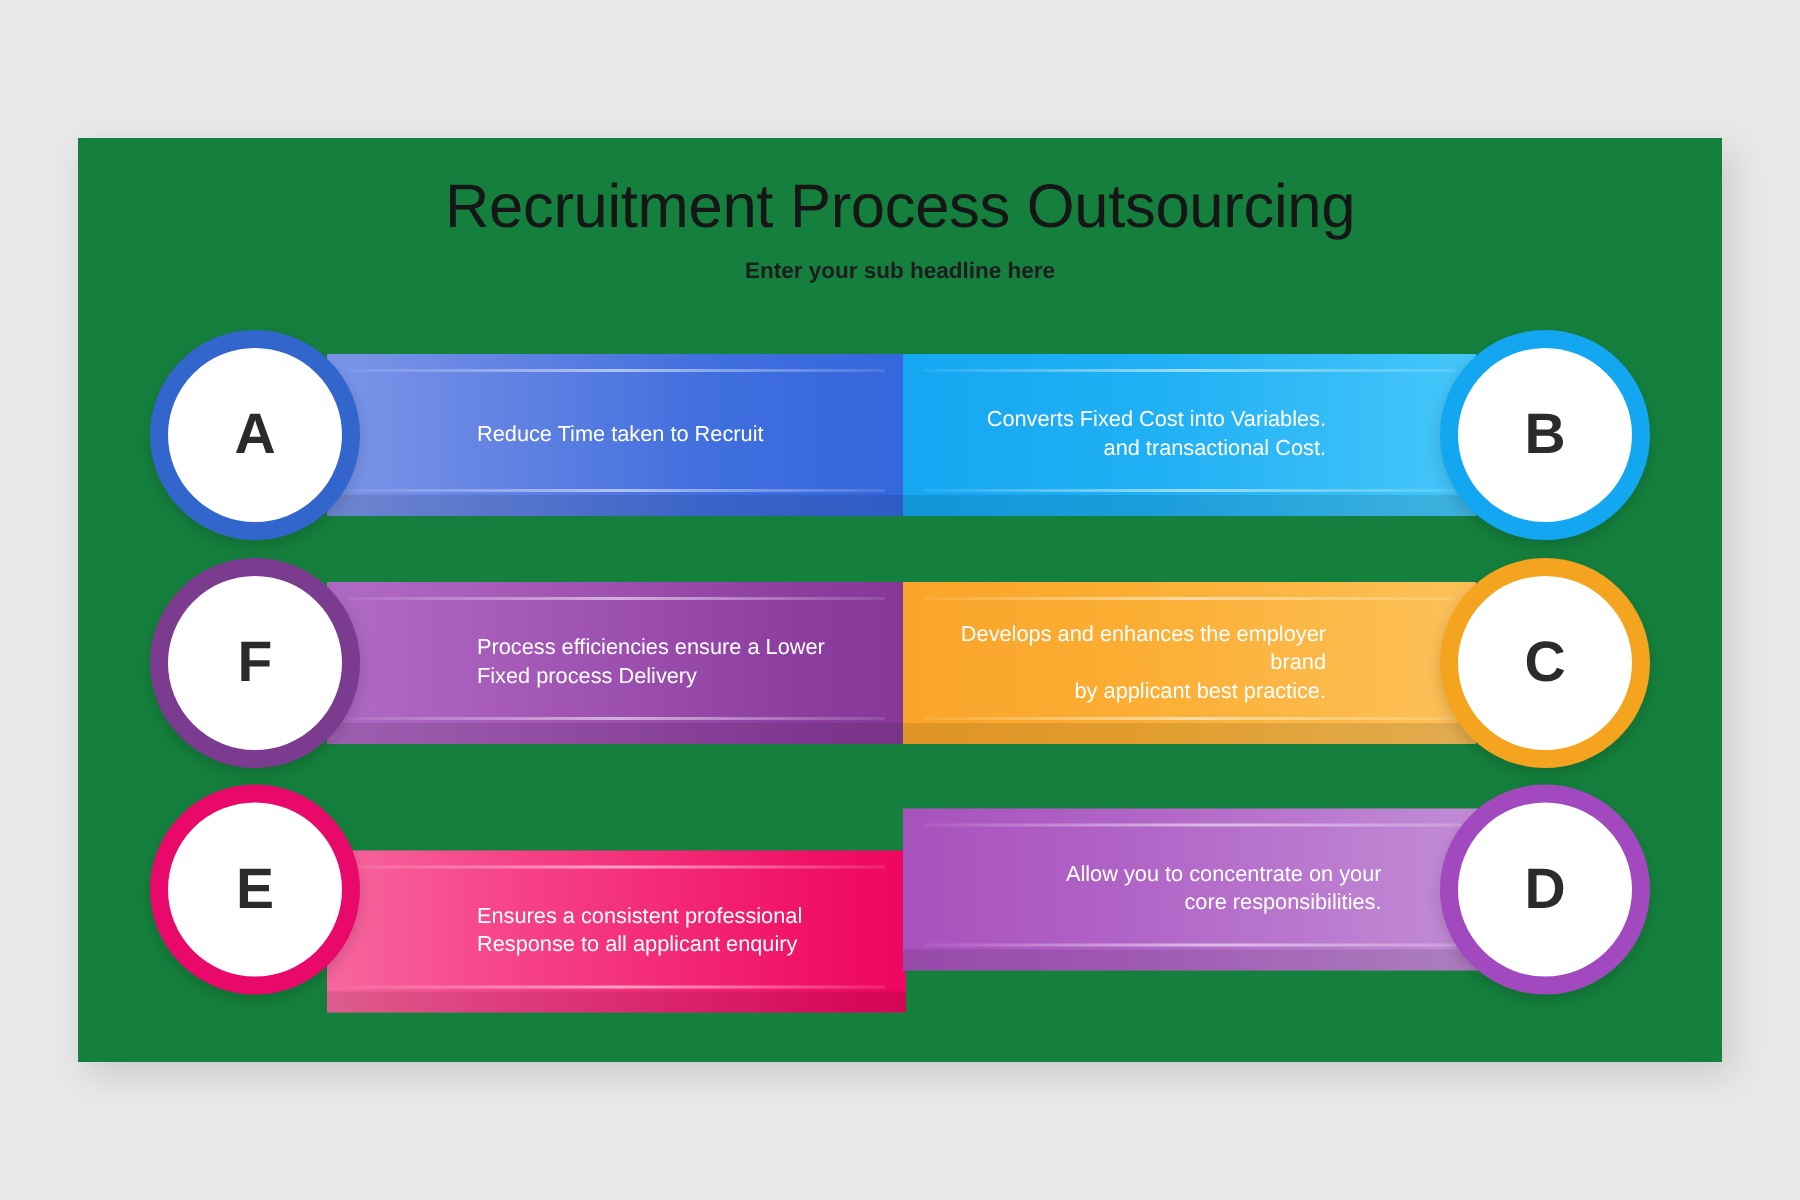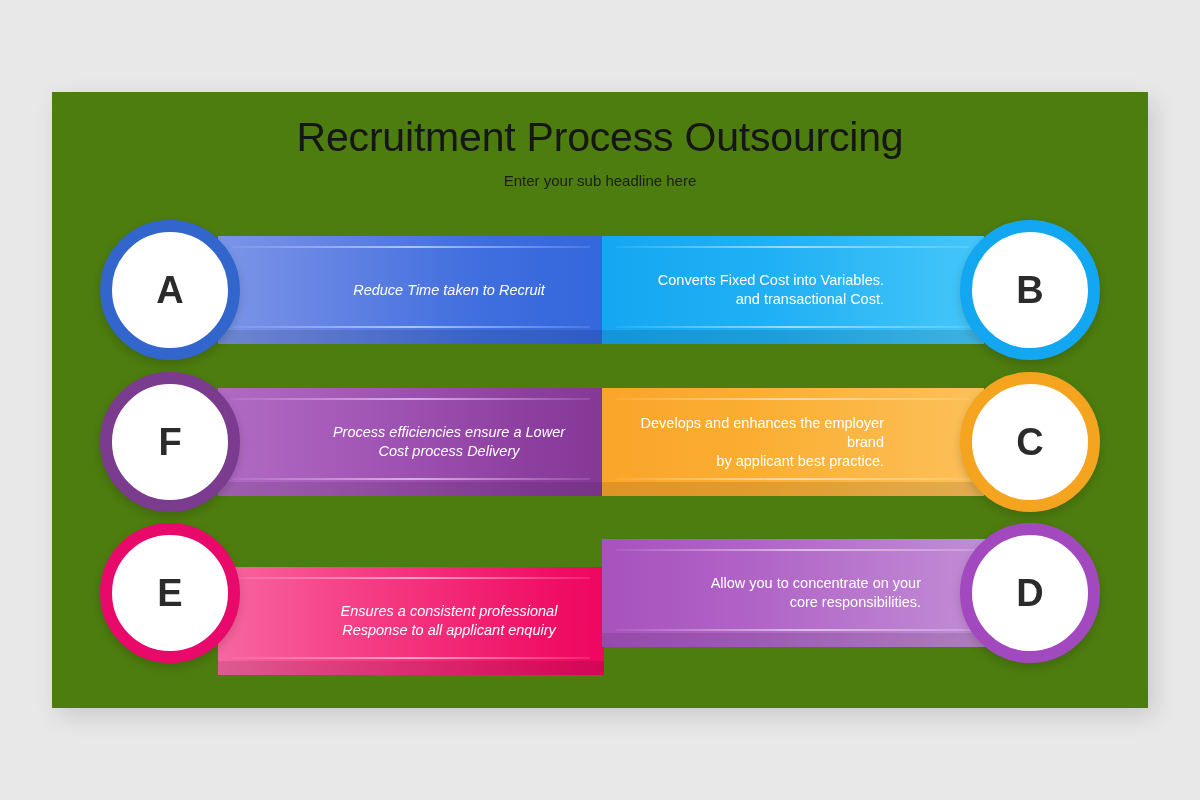--- a/index.html
+++ b/index.html
@@ -15,21 +15,21 @@
     position: relative;
   }
 
   
   #slide-card {
     position: absolute;
     left: 52px;
     top: 92px;
     width: 1096px;
     height: 616px;
-    background: #4d7c0f;
+    background: #15803d;
     box-shadow: 6px 8px 22px rgba(0,0,0,0.13);
   }
 
   
   #page-title {
     position: absolute;
     left: 0;
     top: 22px;
     width: 1096px;
     text-align: center;
@@ -39,21 +39,21 @@
     letter-spacing: -0.2px;
     white-space: nowrap;
   }
   #page-subtitle {
     position: absolute;
     left: 0;
     top: 80px;
     width: 1096px;
     text-align: center;
     font-size: 15px;
-    font-weight: 400;
+    font-weight: 700;
     color: #1d1d1d;
   }
 
   
   .row {
     position: absolute;
     left: 0;
     width: 1096px;
     height: 140px;
   }
@@ -104,22 +104,21 @@
     justify-content: center;
     font-size: 14.5px;
     line-height: 19px;
     color: #ffffff;
     z-index: 3;
   }
   .bar-left .bar-text {
     left: 100px;
     right: 24px;
     text-align: left;
-    align-items: center;
-    font-style: italic;
+    align-items: flex-start;
   }
   .bar-right .bar-text {
     left: 16px;
     right: 100px;
     text-align: right;
     align-items: flex-end;
   }
 
   
   .g-blue   { background: linear-gradient(to right, #7b96e8 0%, #6a87e4 22%, #3f6ede 68%, #3467dc 100%); }
@@ -192,21 +191,21 @@
       <span class="circle-letter">B</span>
     </div>
   </div>
 
   <div class="row" id="row-2">
 
     <div class="bar bar-left g-purple">
       <div class="bar-shade"></div>
       <div class="bar-text">
         <span>Process efficiencies ensure a Lower</span>
-        <span>Cost process Delivery</span>
+        <span>Fixed process Delivery</span>
       </div>
     </div>
 
     <div class="bar bar-right g-orange">
       <div class="bar-shade"></div>
       <div class="bar-text">
         <span>Develops and enhances the employer brand</span>
         <span>by applicant best practice.</span>
       </div>
     </div>

